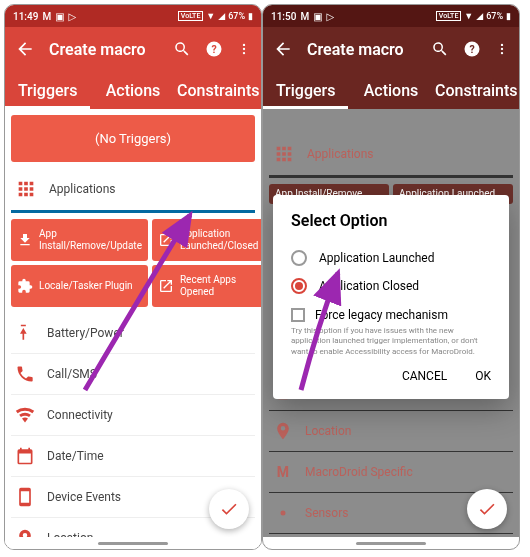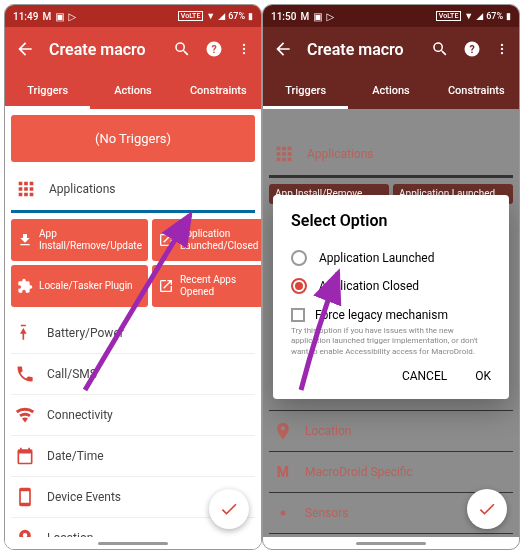--- a/index.html
+++ b/index.html
@@ -8,21 +8,21 @@
   .phone { width: 258px; height: 546px; border: 1px solid #999; border-radius: 10px; overflow: hidden; position: relative; background: #fff; }
   .status-bar { height: 22px; background: #b02a24; color: #fff; display: flex; justify-content: space-between; align-items: center; padding: 0 8px; font-size: 10px; font-weight: 500; }
   .status-left { display: flex; gap: 4px; align-items: center; }
   .status-right { display: flex; gap: 3px; align-items: center; }
   .status-right span { font-size: 9px; }
   .app-bar { height: 44px; background: #d9453a; color: #fff; display: flex; align-items: center; padding: 16px 10px; }
   .back-icon { width: 20px; height: 20px; display: flex; align-items: center; justify-content: center; }
   .app-title { flex: 1; font-size: 16px; font-weight: 600; margin-left: 14px; }
   .app-actions { display: flex; gap: 14px; align-items: center; }
   .tab-bar { height: 38px; background: #d9453a; display: flex; }
-  .tab { flex: 1; display: flex; align-items: center; justify-content: center; color: #fff; font-size: 11px; font-weight: 500; position: relative; }
+  .tab { flex: 1; display: flex; align-items: center; justify-content: center; color: #fff; font-size: 16px; font-weight: 500; position: relative; }
   .tab.active::after { content: ''; position: absolute; bottom: 0; left: 0; right: 0; height: 3px; background: #fff; }
   .content { height: calc(100% - 104px); overflow: hidden; padding: 6px; background: #fff; }
   .no-triggers { background: #ed5b48; color: #fff; text-align: center; padding: 16px; font-size: 13px; border-radius: 3px; margin-bottom: 6px; }
   .section-header { display: flex; align-items: center; padding: 10px 4px; border-bottom: 3px solid #0369a1; }
   .section-header .icon { width: 22px; height: 22px; margin-right: 12px; color: #d9453a; display: flex; align-items: center; justify-content: center; }
   .section-header .label { font-size: 12px; color: #444; }
   .card-grid { display: grid; grid-template-columns: 1fr 1fr; gap: 4px; margin: 6px 0; }
   .card { background: #ed5b48; color: #fff; padding: 8px 6px; border-radius: 3px; display: flex; align-items: center; font-size: 10px; line-height: 1.2; min-height: 42px; }
   .card .card-icon { width: 16px; height: 16px; margin-right: 6px; flex-shrink: 0; }
   .list-item { display: flex; align-items: center; padding: 10px 4px; border-bottom: 1px solid #eee; }

